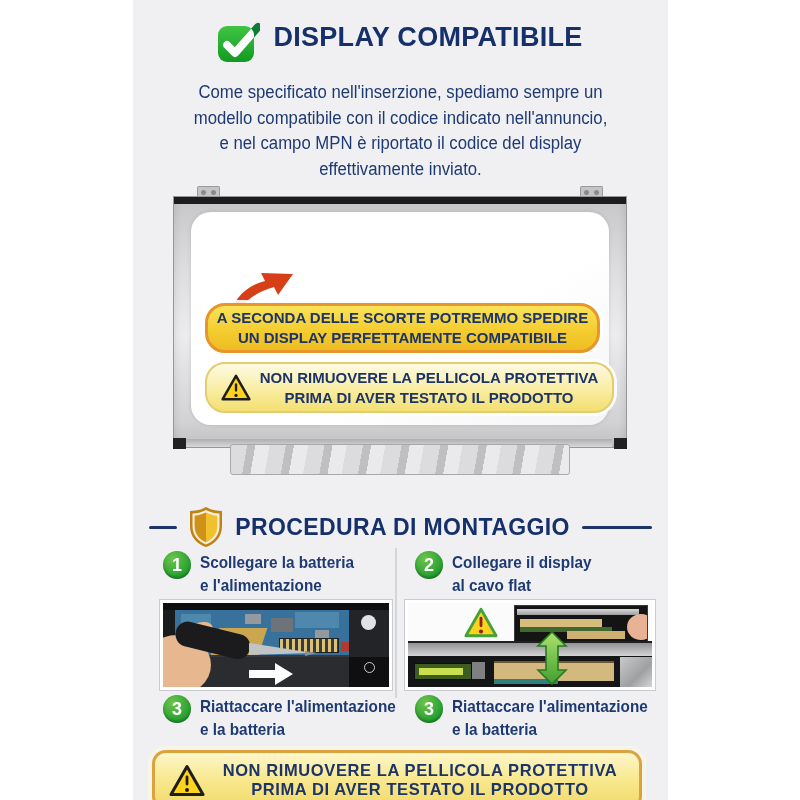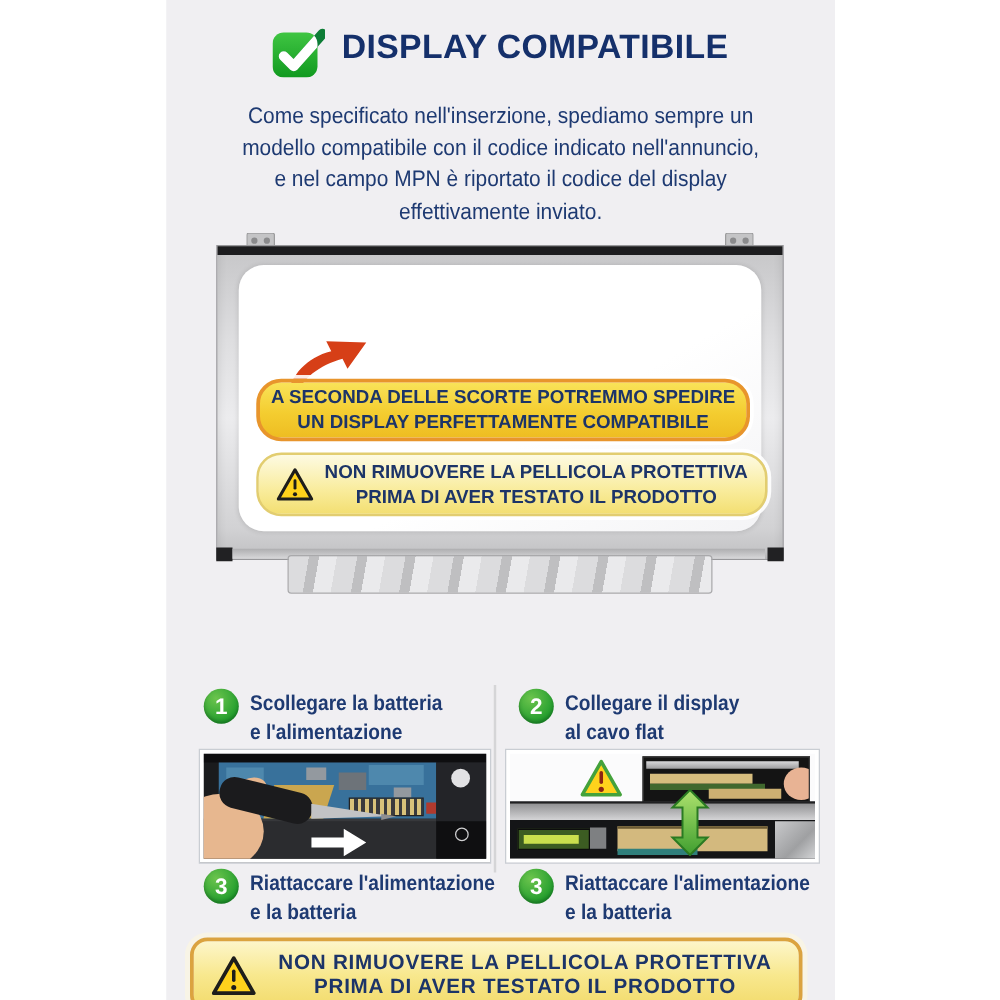--- a/index.html
+++ b/index.html
@@ -171,20 +171,31 @@
           <rect x="16.6" y="11" width="2.8" height="10" rx="1.4" fill="#1d1d1b"></rect>
           <circle cx="18" cy="25.5" r="2" fill="#1d1d1b"></circle>
         </svg>
         <div>
           <div>NON RIMUOVERE LA PELLICOLA PROTETTIVA</div>
           <div>PRIMA DI AVER TESTATO IL PRODOTTO</div>
         </div>
       </div>
     </div>
 
+    <div class="prochdr">
+      <span class="navline" style="width:28px"></span>
+      <svg width="34" height="42" viewBox="0 0 34 42">
+        <path d="M17 1 C22 4 28 5 33 5 L33 20 C33 31 26 38 17 41 C8 38 1 31 1 20 L1 5 C6 5 12 4 17 1 Z" fill="#c08214"></path>
+        <path d="M17 4 C21.5 6.5 26.5 7.5 30.5 7.6 L30.5 20 C30.5 29.5 24.5 35.6 17 38.4 C9.5 35.6 3.5 29.5 3.5 20 L3.5 7.6 C7.5 7.5 12.5 6.5 17 4 Z" fill="#f7efdb"></path>
+        <path d="M17 6.5 C21 8.6 25 9.5 28.3 9.7 L28.3 20 C28.3 28 23.5 33.5 17 36.2 C10.5 33.5 5.7 28 5.7 20 L5.7 9.7 C9 9.5 13 8.6 17 6.5 Z" fill="#f0c12d"></path>
+        <path d="M17 6.5 C13 8.6 9 9.5 5.7 9.7 L5.7 20 C5.7 28 10.5 33.5 17 36.2 Z" fill="#cf9119"></path>
+      </svg>
+      <span class="proc-title">PROCEDURA DI MONTAGGIO</span>
+      <span class="navline" style="width:70px"></span>
+    </div>
 
     <div class="vdivider"></div>
 
     <div class="step" style="left:30px;top:551px;">
       <span class="stepnum">1</span>
       <span class="steptext">
         <div>Scollegare la batteria</div>
         <div>e l'alimentazione</div>
       </span>
     </div>

